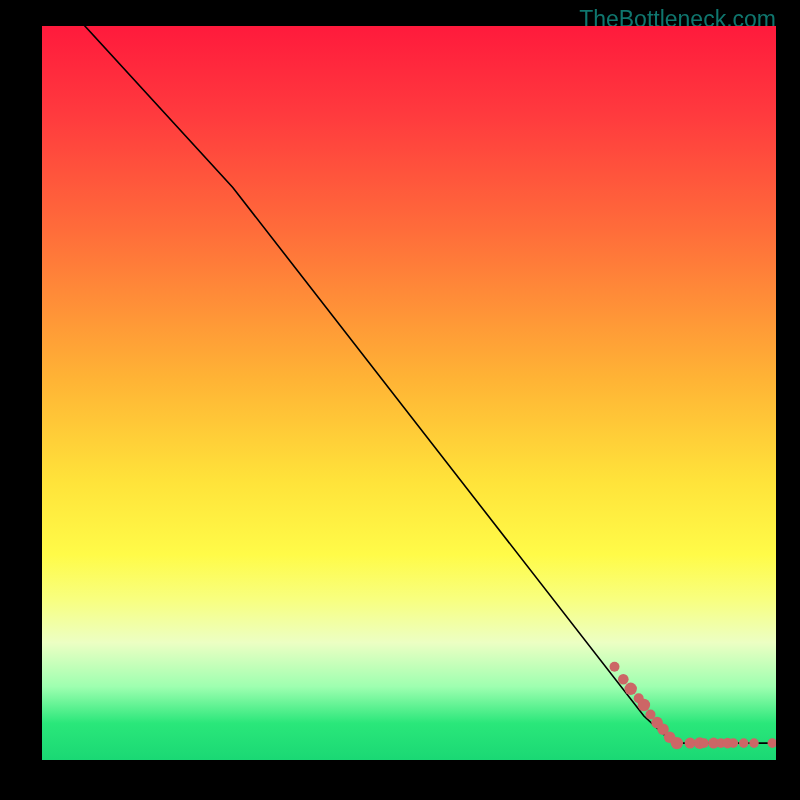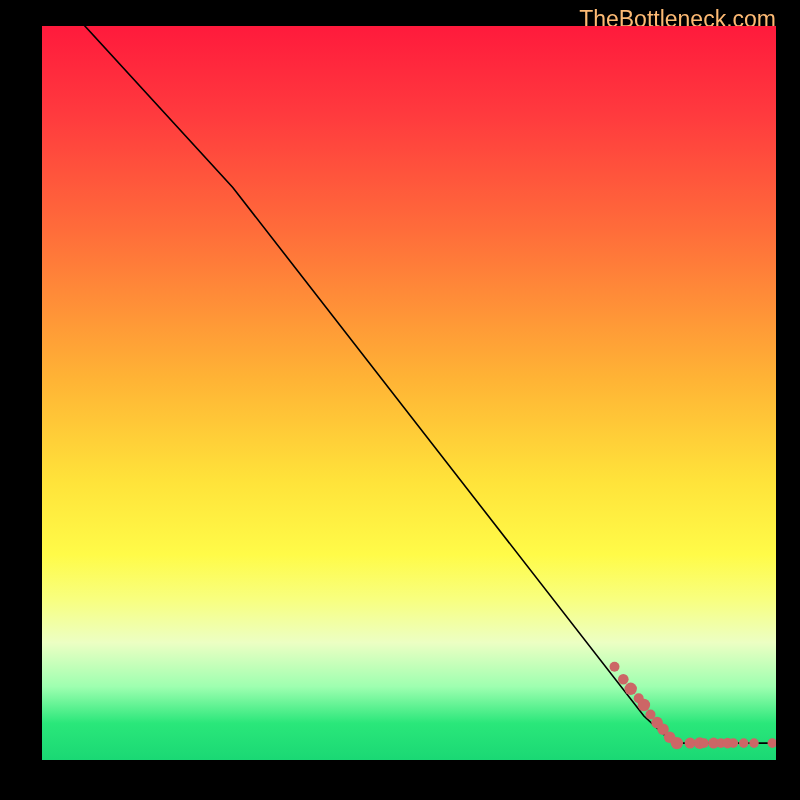--- a/index.html
+++ b/index.html
@@ -27,21 +27,21 @@
       #ecffc3 84%,
       #9effb0 90%,
       #2ae77a 95%,
       #1ad874 100%);
     overflow: hidden;
   }
   .watermark {
     position: absolute;
     top: 6px;
     right: 24px;
-    color: #fdba74;
+    color: #0f766e;
     font-size: 23px;
     font-weight: 400;
     letter-spacing: 0;
   }
   svg {
     position: absolute;
     left: 0;
     top: 0;
     width: 734px;
     height: 734px;

